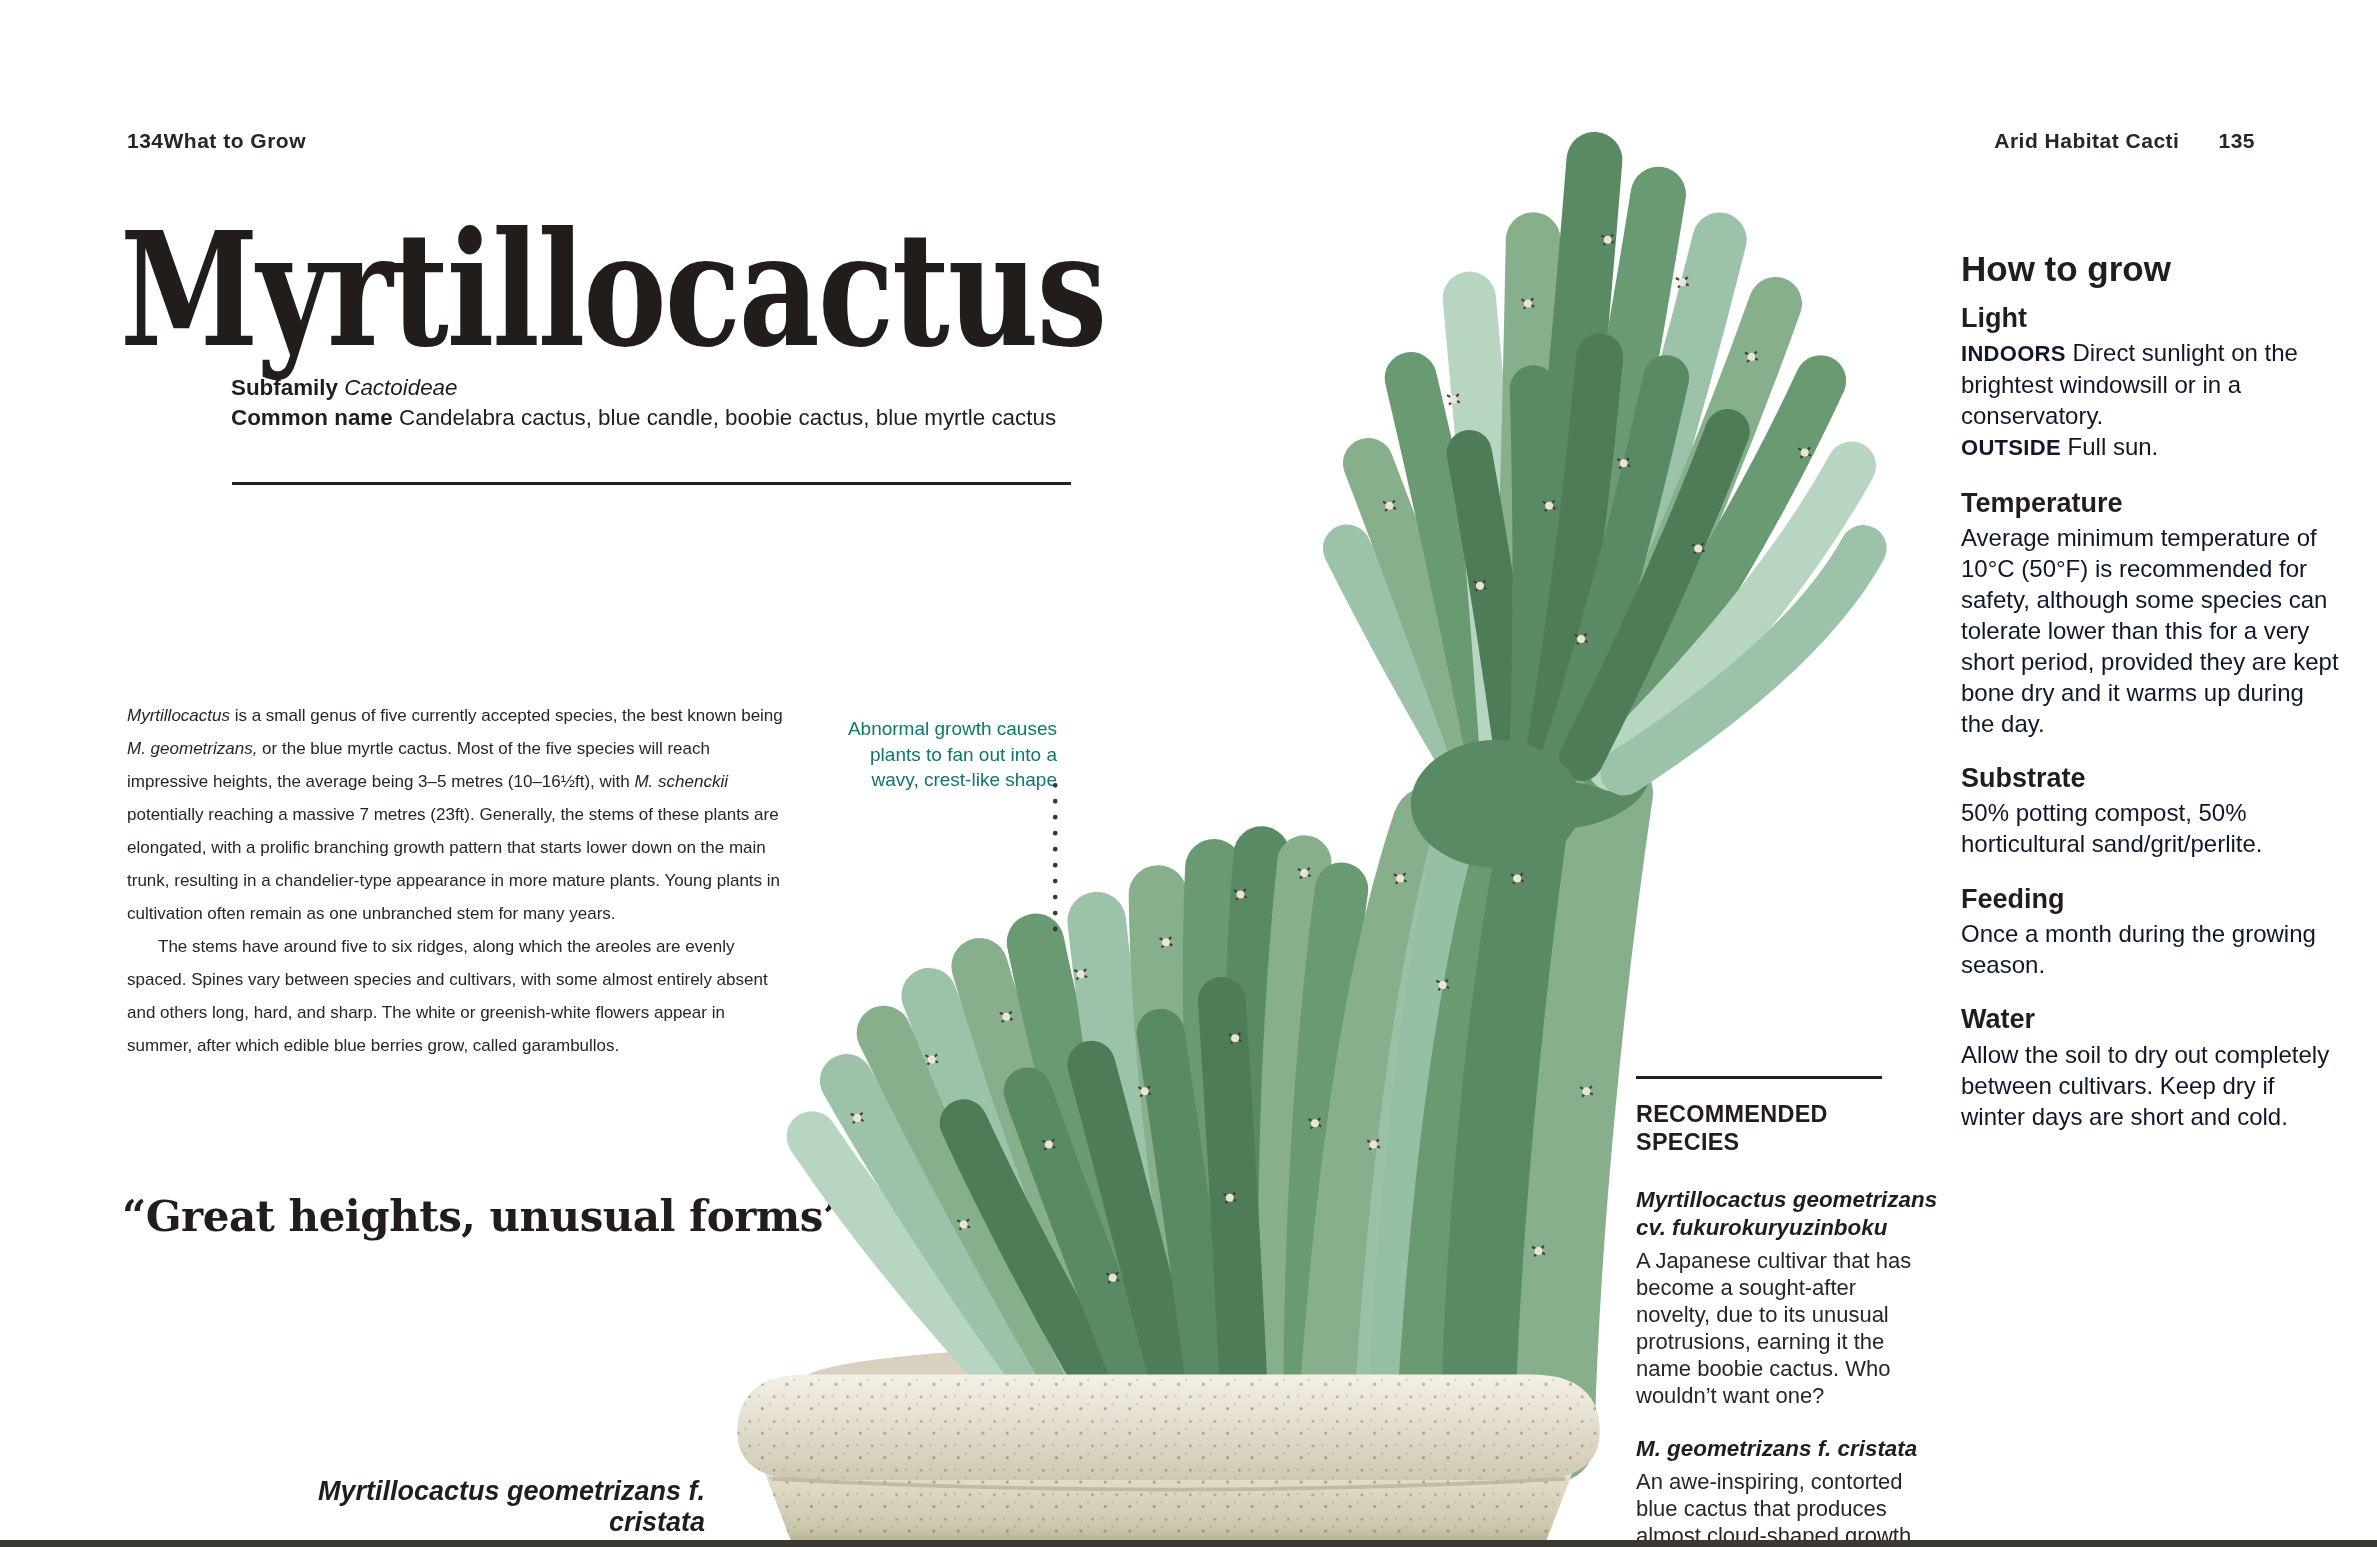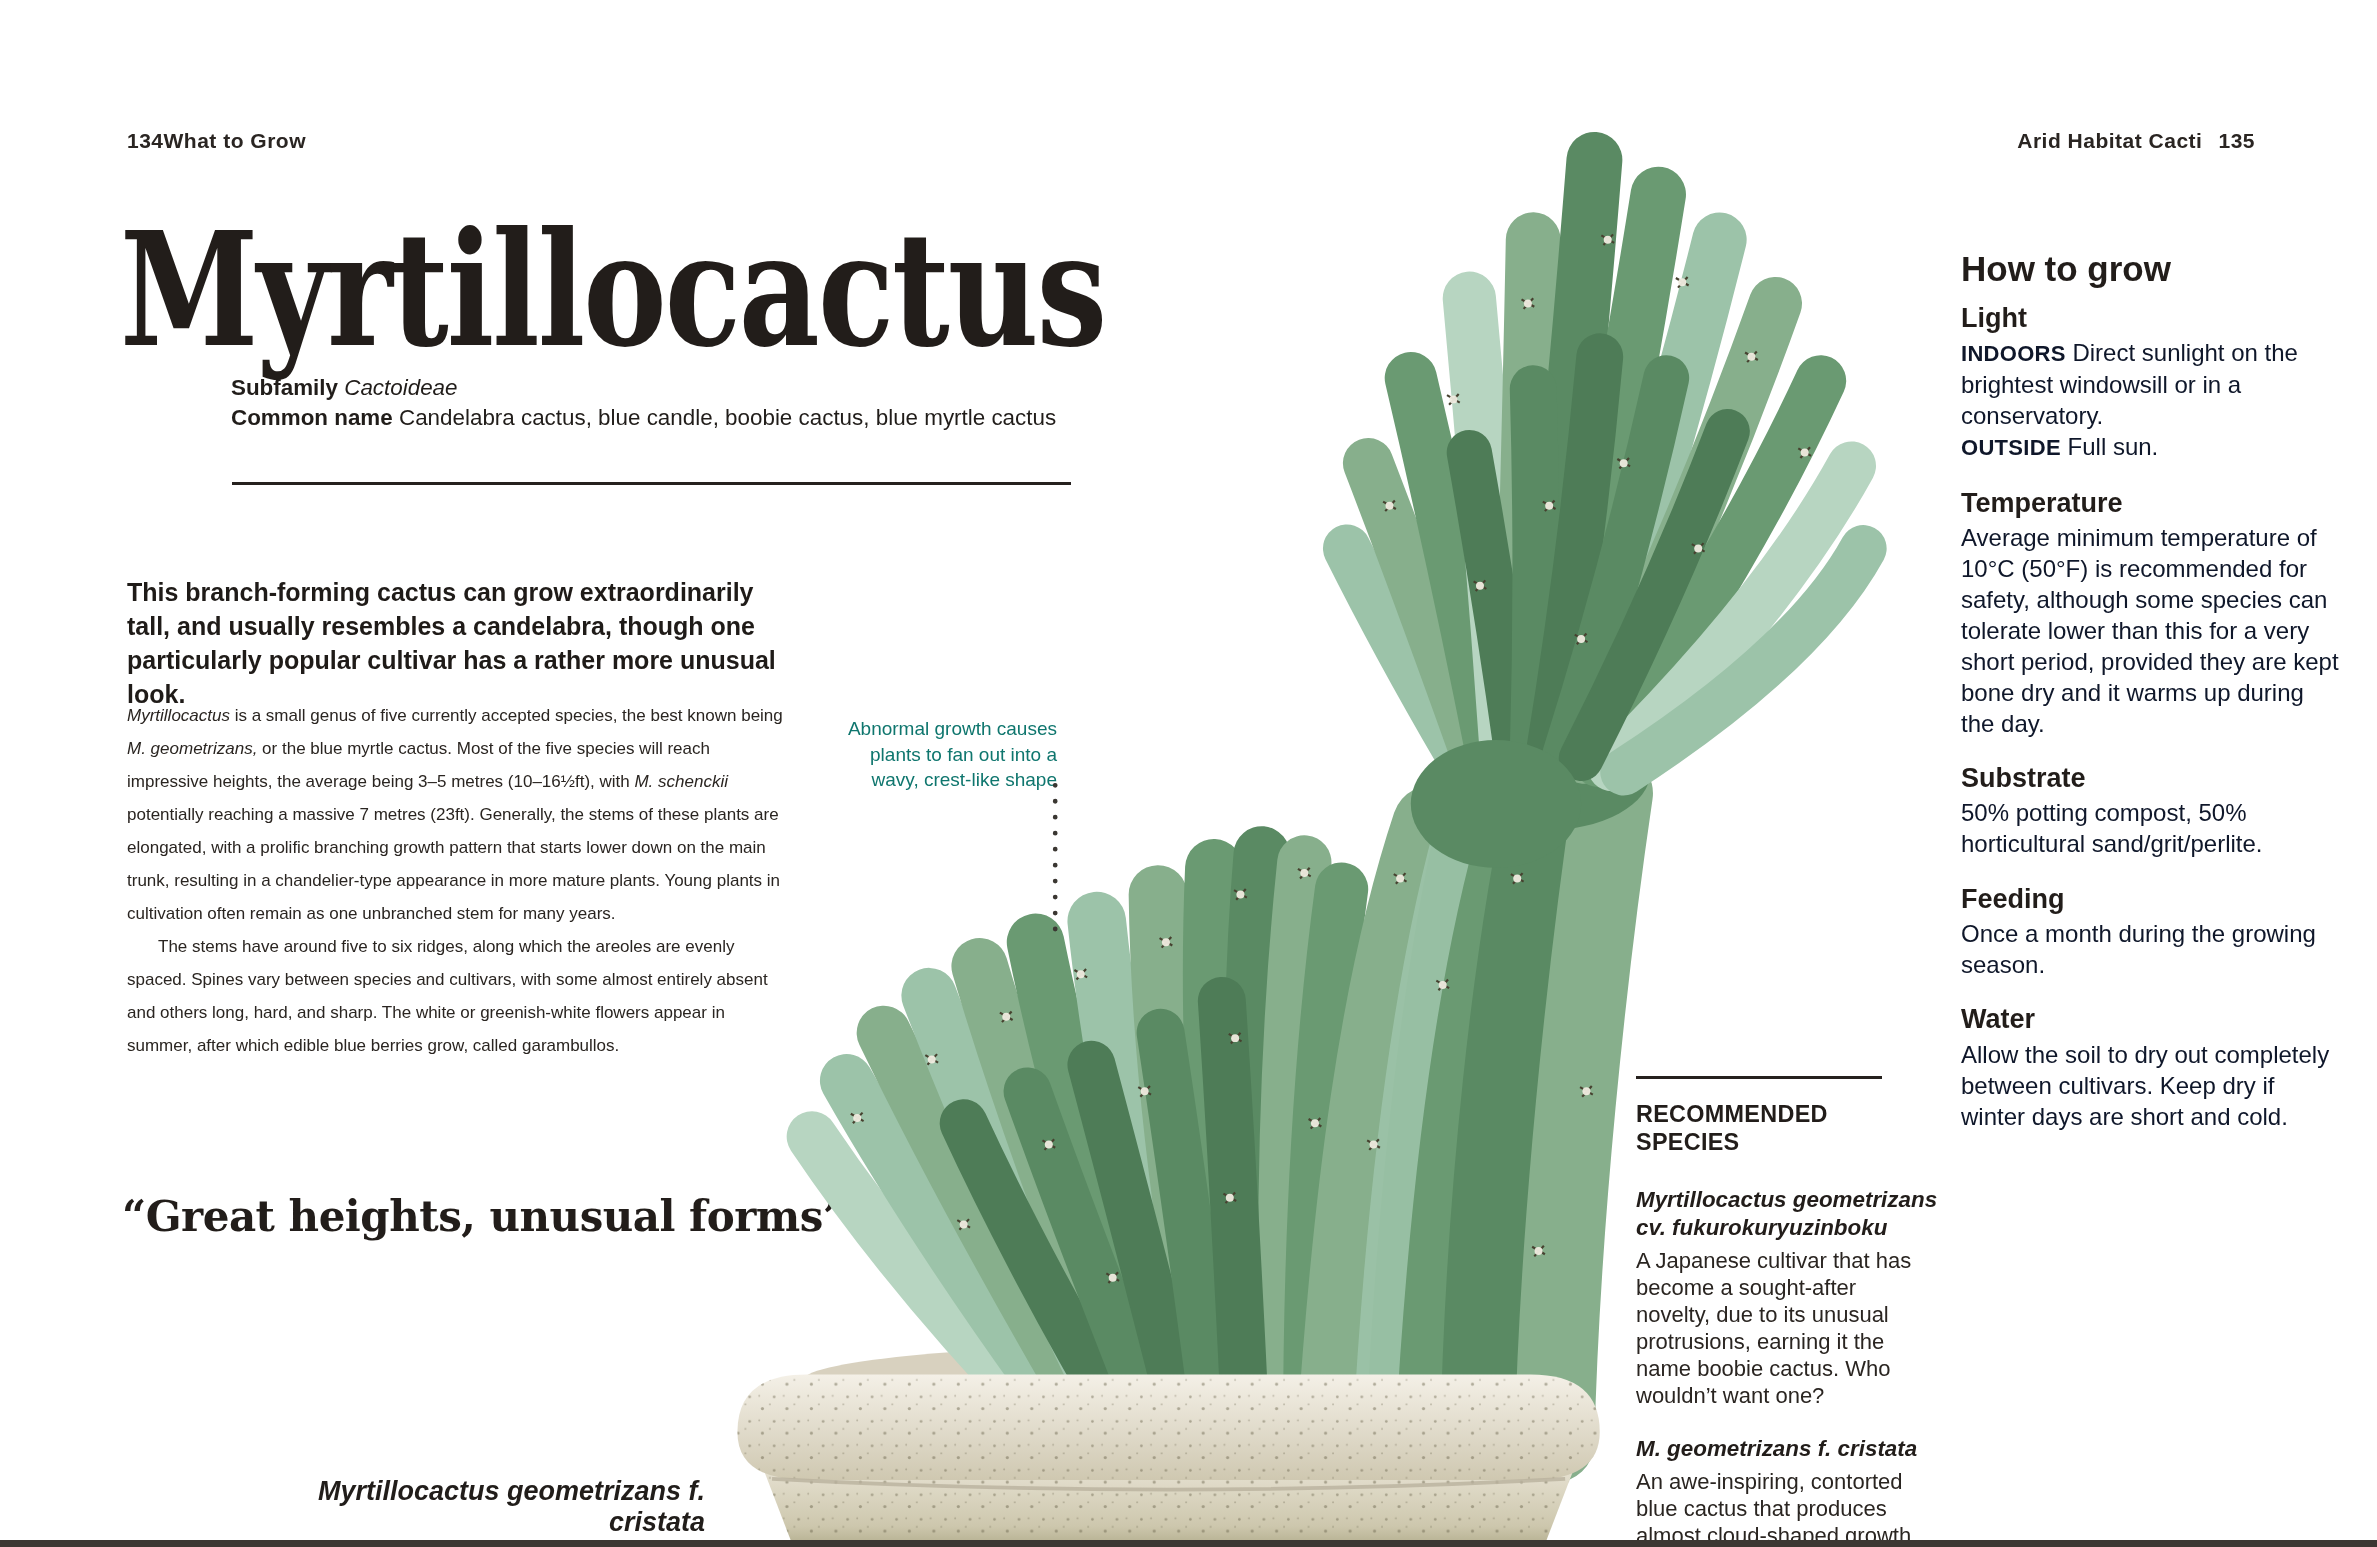--- a/index.html
+++ b/index.html
@@ -8,21 +8,21 @@
     background:#ffffff; overflow:hidden;
     font-family:"Liberation Sans", sans-serif;
     color:#272220;
   }
   
   .runhead{
     position:absolute; top:129px; font-size:21px; font-weight:600;
     letter-spacing:0.5px; color:#2a2522; display:flex;
   }
   .runhead-left{ left:127px; }
-  .runhead-right{ right:122px; gap:16px; }
+  .runhead-right{ right:122px; gap:39px; }
   
   .title{
     position:absolute; left:120px; top:212px;
     font-family:"DejaVu Serif", serif; font-weight:bold;
     font-size:133px; line-height:133px; letter-spacing:-2.1px;
     color:#221d1a; transform:scale(.94,1.18); transform-origin:top left;
     white-space:nowrap;
   }
   .taxonomy{
     position:absolute; left:231px; top:373px;
@@ -118,21 +118,20 @@
       <b>Subfamily</b>
       <span class="it">Cactoideae</span>
     </div>
     <div>
       <b>Common name</b>
       <span>Candelabra cactus, blue candle, boobie cactus, blue myrtle cactus</span>
     </div>
   </div>
   <div class="rule-main"></div>
 
-  <div class="intro">This branch-forming cactus can grow extraordinarily tall, and usually resembles a candelabra, though one particularly popular cultivar has a rather more unusual look.</div>
   <div class="bodycopy">
     <p><i>Myrtillocactus</i> is a small genus of five currently accepted species, the best known being <i>M. geometrizans,</i> or the blue myrtle cactus. Most of the five species will reach impressive heights, the average being 3–5 metres (10–16½ft), with <i>M. schenckii</i> potentially reaching a massive 7 metres (23ft). Generally, the stems of these plants are elongated, with a prolific branching growth pattern that starts lower down on the main trunk, resulting in a chandelier-type appearance in more mature plants. Young plants in cultivation often remain as one unbranched stem for many years.</p>
     <p>The stems have around five to six ridges, along which the areoles are evenly spaced. Spines vary between species and cultivars, with some almost entirely absent and others long, hard, and sharp. The white or greenish-white flowers appear in summer, after which edible blue berries grow, called garambullos.</p>
   </div>
   <div class="pullquote">“Great heights, unusual forms”</div>
   <div class="caption">Myrtillocactus geometrizans f. cristata</div>
 
   <div class="annotation">
     <div>Abnormal growth causes</div>
     <div>plants to fan out into a</div>

